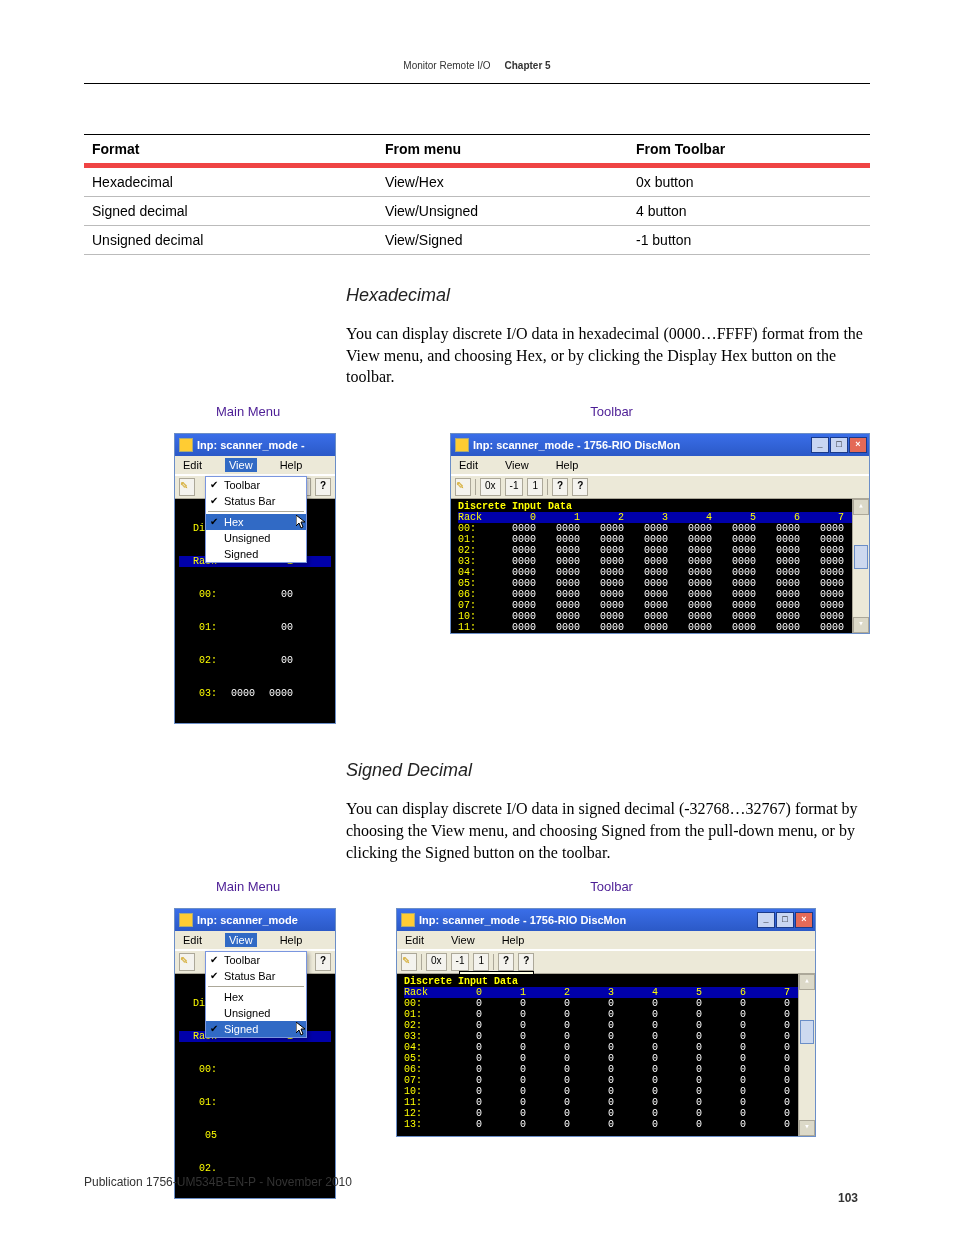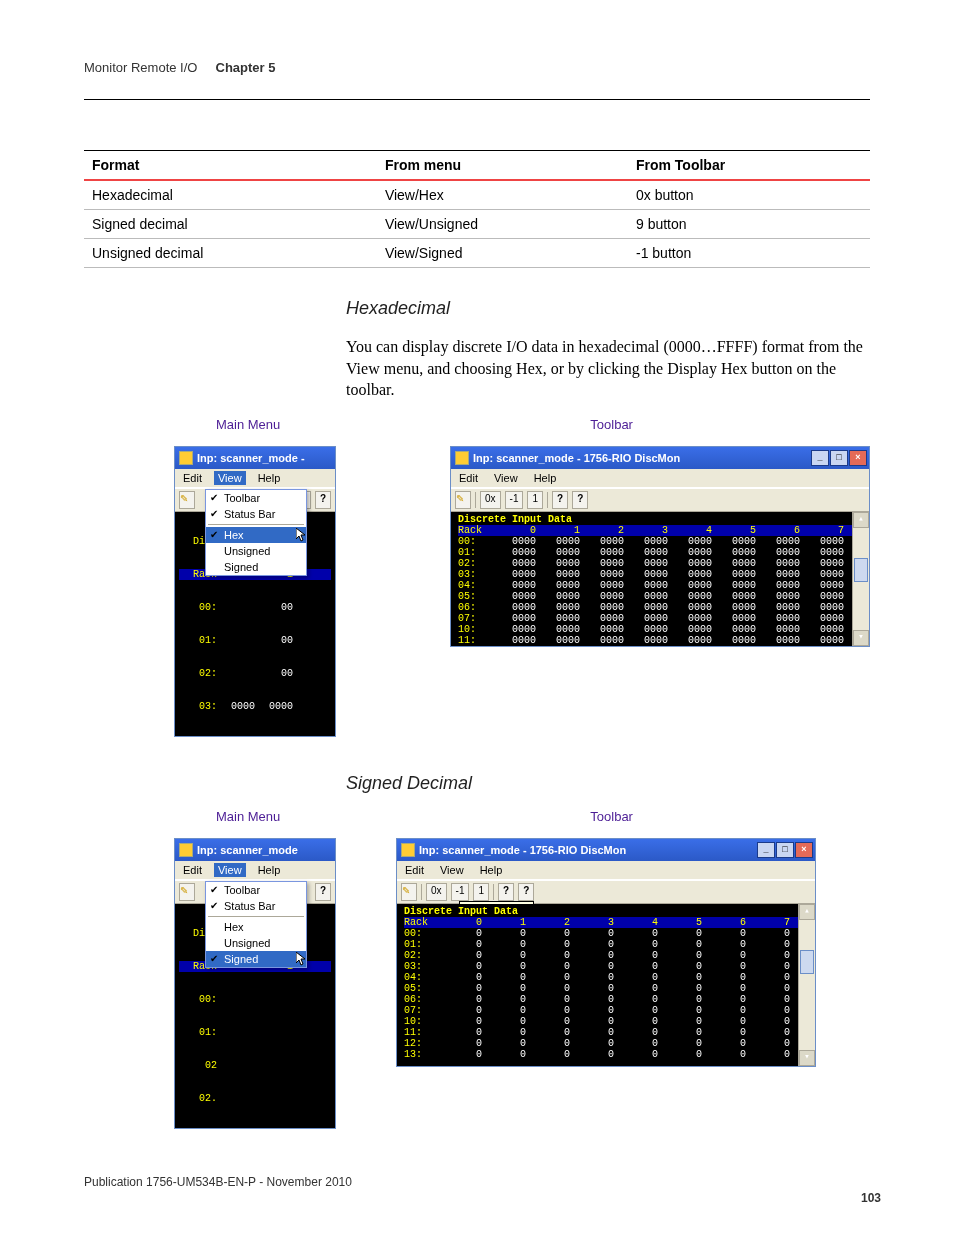--- a/index.html
+++ b/index.html
@@ -11,25 +11,25 @@
     width: 954px;
   }
   .page {
     position: relative;
     width: 954px;
     height: 1235px;
     box-sizing: border-box;
     padding: 60px 84px 40px 84px;
   }
   .running-head {
-    text-align: left;
+    text-align: center;
     font-family: Helvetica, Arial, sans-serif;
-    font-size: 13px;
+    font-size: 10px;
     color: #333;
-    margin-bottom: 24px;
+    margin-bottom: 12px;
   }
   .running-head .chapter { font-weight: bold; }
   .rule-top {
     border: none;
     border-top: 1.5px solid #000;
     margin: 0 0 50px 0;
   }
   .body-text {
     margin-left: 262px;
     font-size: 16px;
@@ -43,21 +43,21 @@
     border-collapse: collapse;
     font-family: Helvetica, Arial, sans-serif;
     font-size: 14px;
     margin-bottom: 28px;
   }
   table.formats th {
     text-align: left;
     font-weight: bold;
     padding: 6px 8px;
     border-top: 1px solid #000;
-    border-bottom: 2px solid #ef4444;
+    border-bottom: 5px solid #ef4444;
   }
   table.formats td {
     padding: 6px 8px;
     border-bottom: 1px solid #bbb;
     font-weight: normal;
   }
 
   h3.subsection {
     font-family: Helvetica, Arial, sans-serif;
     font-style: italic;
@@ -126,21 +126,21 @@
     font-size: 9px;
     line-height: 12px;
     text-align: center;
   }
   .winbtn.close { background: #e46a57; color: #fff; font-weight: bold; }
 
   .menubar {
     background: #ece9d8;
     padding: 2px 4px;
     display: flex;
-    gap: 8px;
+    gap: 19px;
     font-size: 11px;
     border-bottom: 1px solid #fff;
   }
   .menubar .mi { padding: 1px 4px; }
   .menubar .mi.sel { background: #316ac5; color: #fff; }
 
   .toolbar {
     background: #ece9d8;
     border-top: 1px solid #fff;
     border-bottom: 1px solid #aca899;
@@ -238,21 +238,21 @@
     background: #ffffe1;
     border: 1px solid #000;
     font-size: 10px;
     padding: 1px 3px;
     font-family: Tahoma, Arial, sans-serif;
     color:#000;
   }
 
   .footer {
     position: absolute;
-    left: 84px; right: 73px; bottom: 30px;
+    left: 84px; right: 96px; bottom: 30px;
     display: flex;
     justify-content: space-between;
     font-family: Helvetica, Arial, sans-serif;
     font-size: 12px;
     color: #333;
   }
   .footer .pnum { font-weight: bold; margin-top: 16px; }
 </style>
 </head>
 <body>
@@ -276,21 +276,21 @@
     </thead>
     <tbody>
       <tr>
         <td>Hexadecimal</td>
         <td>View/Hex</td>
         <td>0x button</td>
       </tr>
       <tr>
         <td>Signed decimal</td>
         <td>View/Unsigned</td>
-        <td>9 button</td>
+        <td>4 button</td>
       </tr>
       <tr>
         <td>Unsigned decimal</td>
         <td>View/Signed</td>
         <td>-1 button</td>
       </tr>
     </tbody>
   </table>
 
   <div class="body-text">
@@ -504,20 +504,21 @@
               <div class="thumb"></div>
             </div>
           <div class="arrow adn">▾</div>
         </div>
       </div>
     </div>
   </div>
 
   <div class="body-text">
     <h3 class="subsection">Signed Decimal</h3>
+    <p>You can display discrete I/O data in signed decimal (-32768…32767) format by choosing the View menu, and choosing Signed from the pull-down menu, or by clicking the Signed button on the toolbar.</p>
   </div>
 
   <div class="caption-row">
     <span class="cap1">Main Menu</span>
     <span class="cap2">Toolbar</span>
   </div>
 
   <div class="shots-row" style="margin-left:90px;">
 
     <div class="win win-small">
@@ -534,21 +535,21 @@
         <span class="tbtn pencil"></span>
         <span style="flex:1"></span>
         <span class="tbtn hq">?</span>
       </div>
       <div style="position:relative;">
         <div class="under-grid">
           <div class="row"><span class="lab">Disc</span><span></span><span>Da</span></div>
           <div class="hdr"><span class="lab">Rack</span><span></span><span>1</span></div>
           <div class="row"><span class="lab">00:</span></div>
           <div class="row"><span class="lab">01:</span></div>
-          <div class="row"><span class="lab">02</span></div>
+          <div class="row"><span class="lab">05</span></div>
           <div class="row"><span class="lab">02.</span></div>
         </div>
         <div class="dropdown" style="position:absolute; top:-22px; left:0;">
           <div class="ditem checked">Toolbar</div>
           <div class="ditem checked">Status Bar</div>
           <div class="dsep"></div>
           <div class="ditem">Hex</div>
           <div class="ditem">Unsigned</div>
           <div class="ditem checked hl">
             <span>Signed</span>

